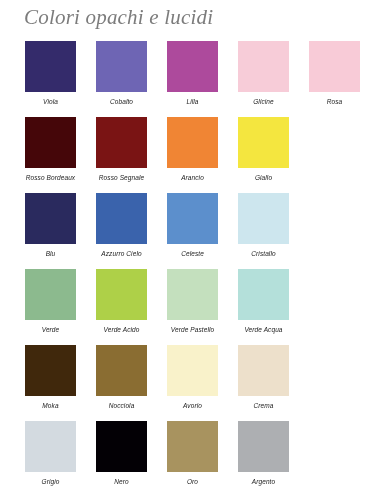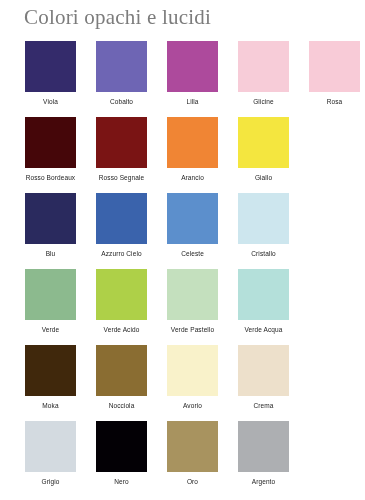--- a/index.html
+++ b/index.html
@@ -11,20 +11,21 @@
     height: 500px;
     background: #ffffff;
     font-family: "Liberation Sans", sans-serif;
     overflow: hidden;
   }
   .page {
     position: relative;
     width: 365px;
     height: 500px;
     background: #ffffff;
+    font-style: italic;
   }
   .page-title {
     position: absolute;
     left: 24px;
     top: 4px;
     font-family: "Liberation Serif", serif;
     font-size: 21px;
     line-height: 26px;
     letter-spacing: 0.2px;
     color: #7c7c7c;

